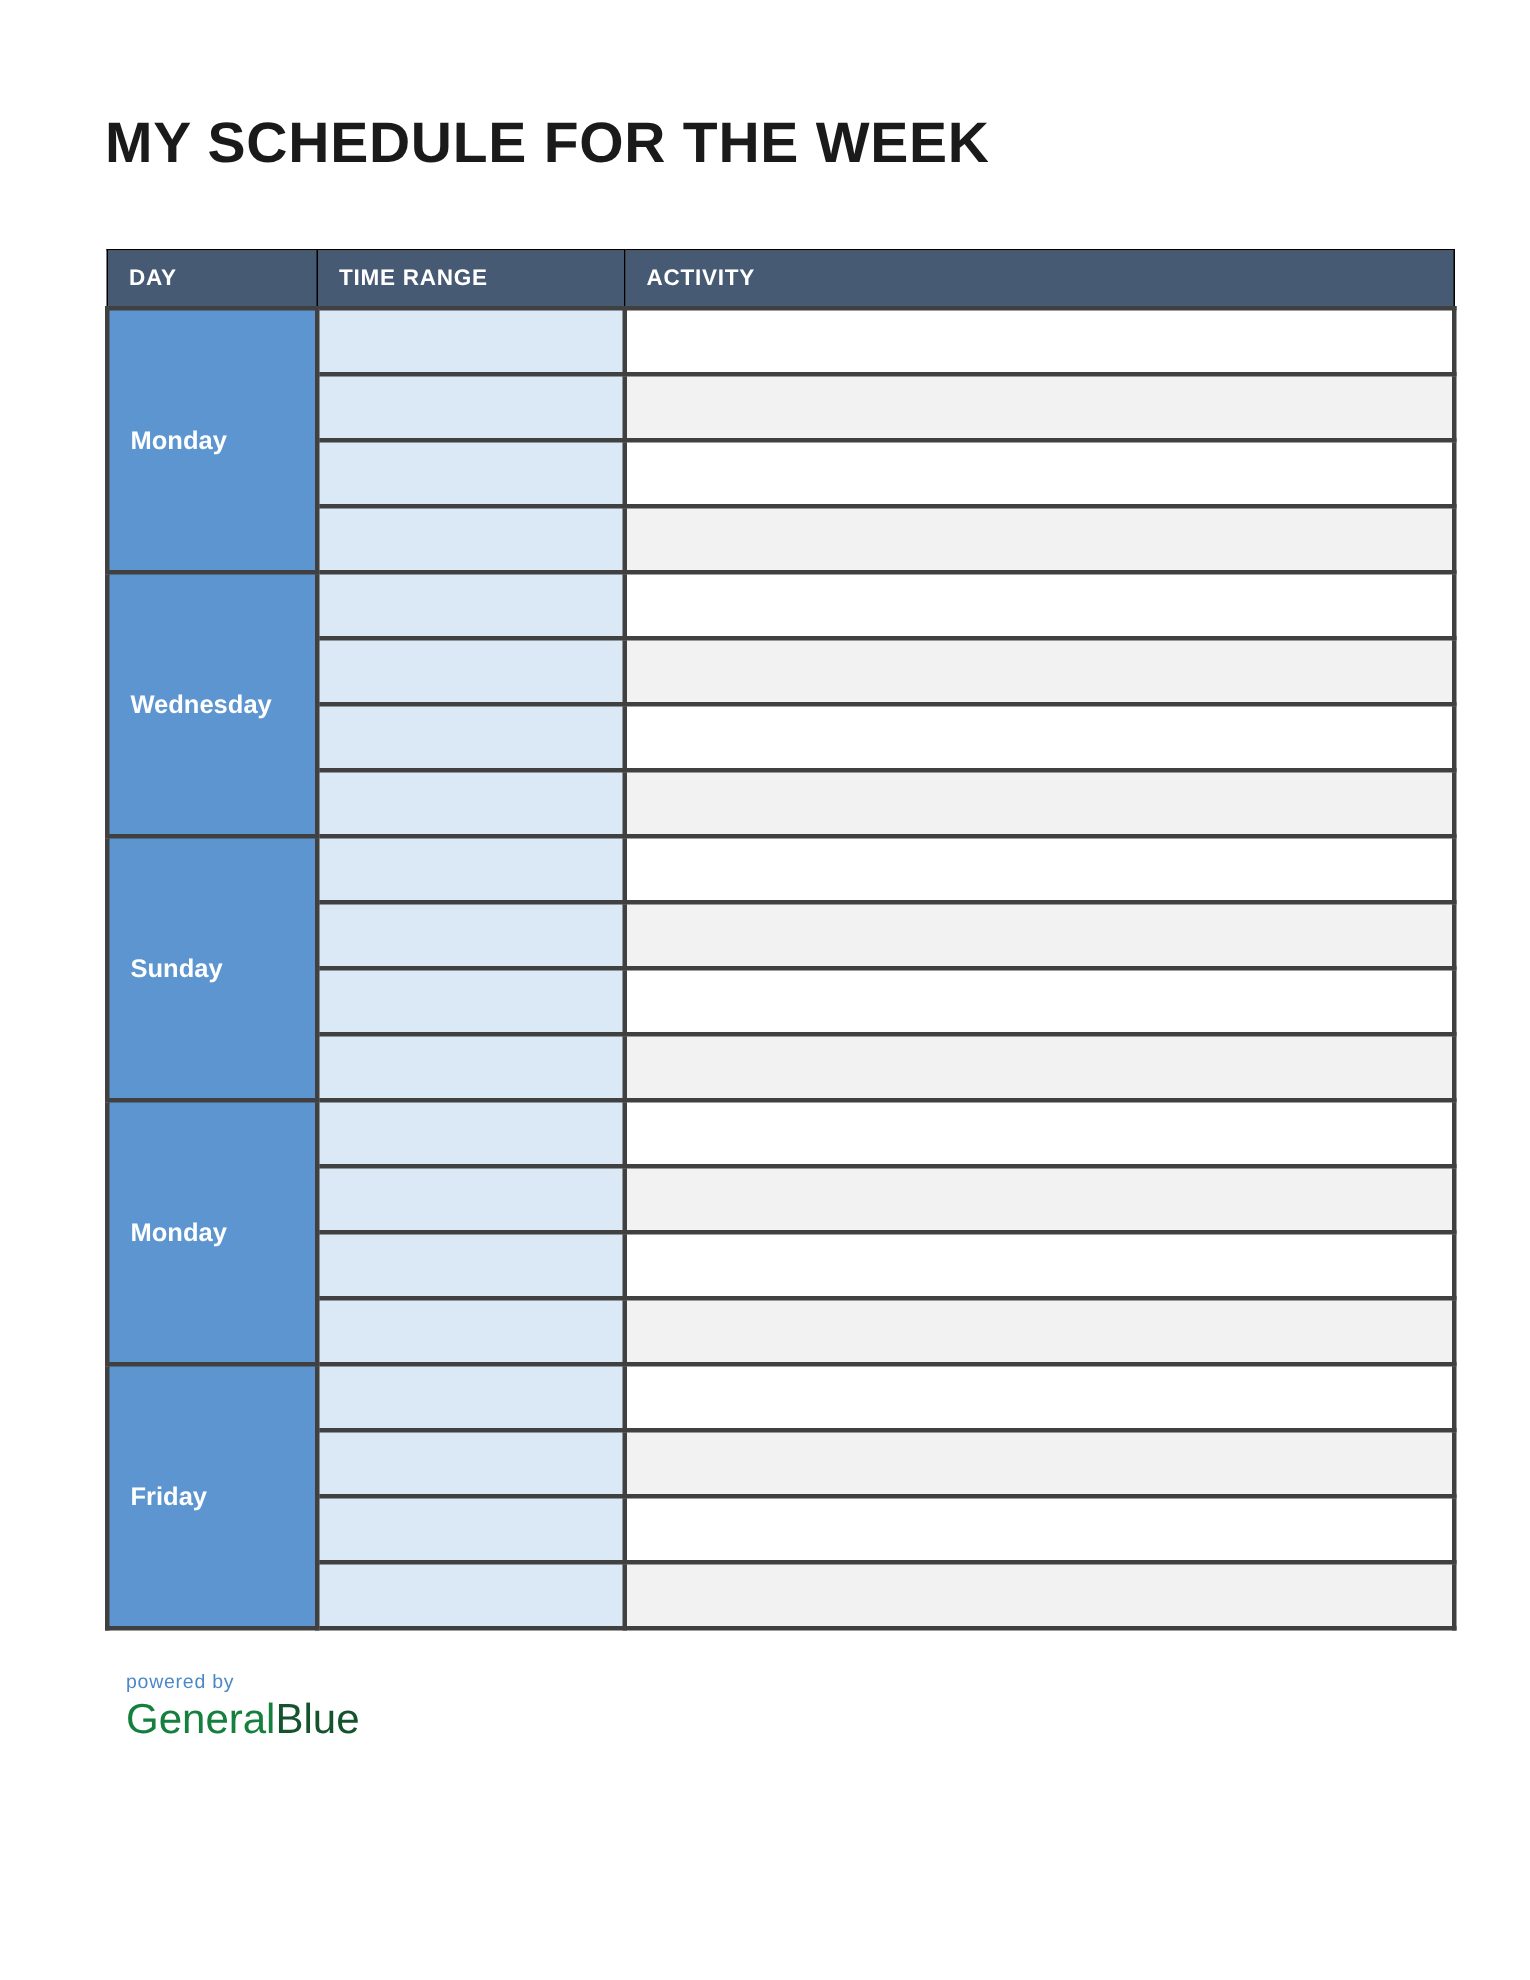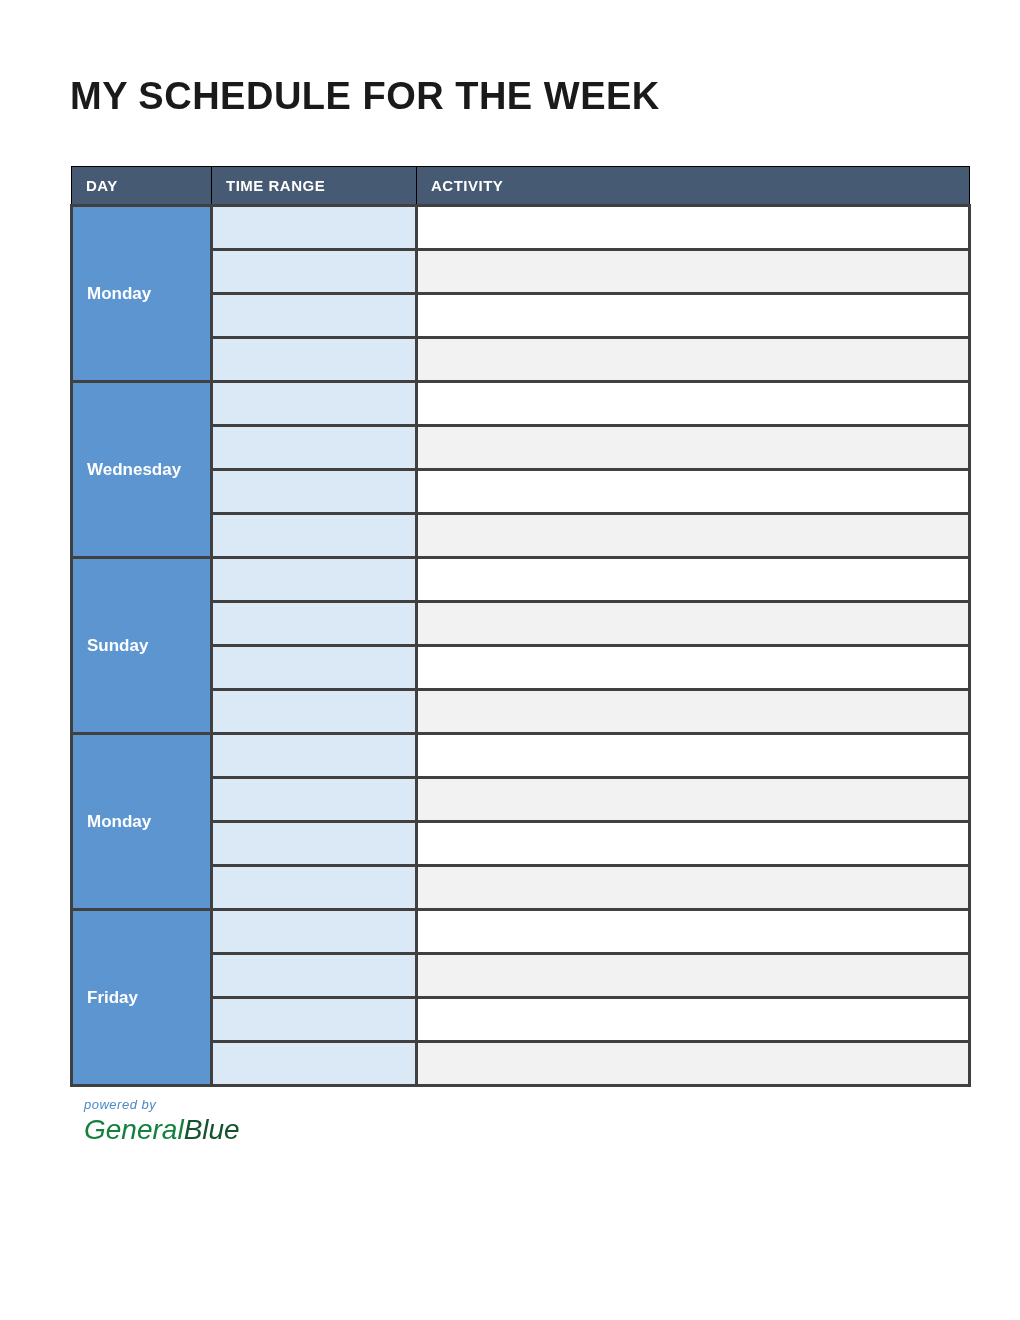--- a/index.html
+++ b/index.html
@@ -88,23 +88,22 @@
   td input {
     width: 100%;
     height: 100%;
     border: none;
     background: transparent;
     font-size: 15px;
     padding: 0 10px;
     outline: none;
   }
   .footer {
-    margin-top: 10px;
+    margin-top: 26px;
     padding-left: 14px;
-    font-style: italic;
   }
   .powered-by {
     font-size: 13px;
     color: #4a88c7;
     letter-spacing: 0.5px;
     margin-bottom: 2px;
   }
   .logo {
     font-size: 28px;
     font-weight: 400;

